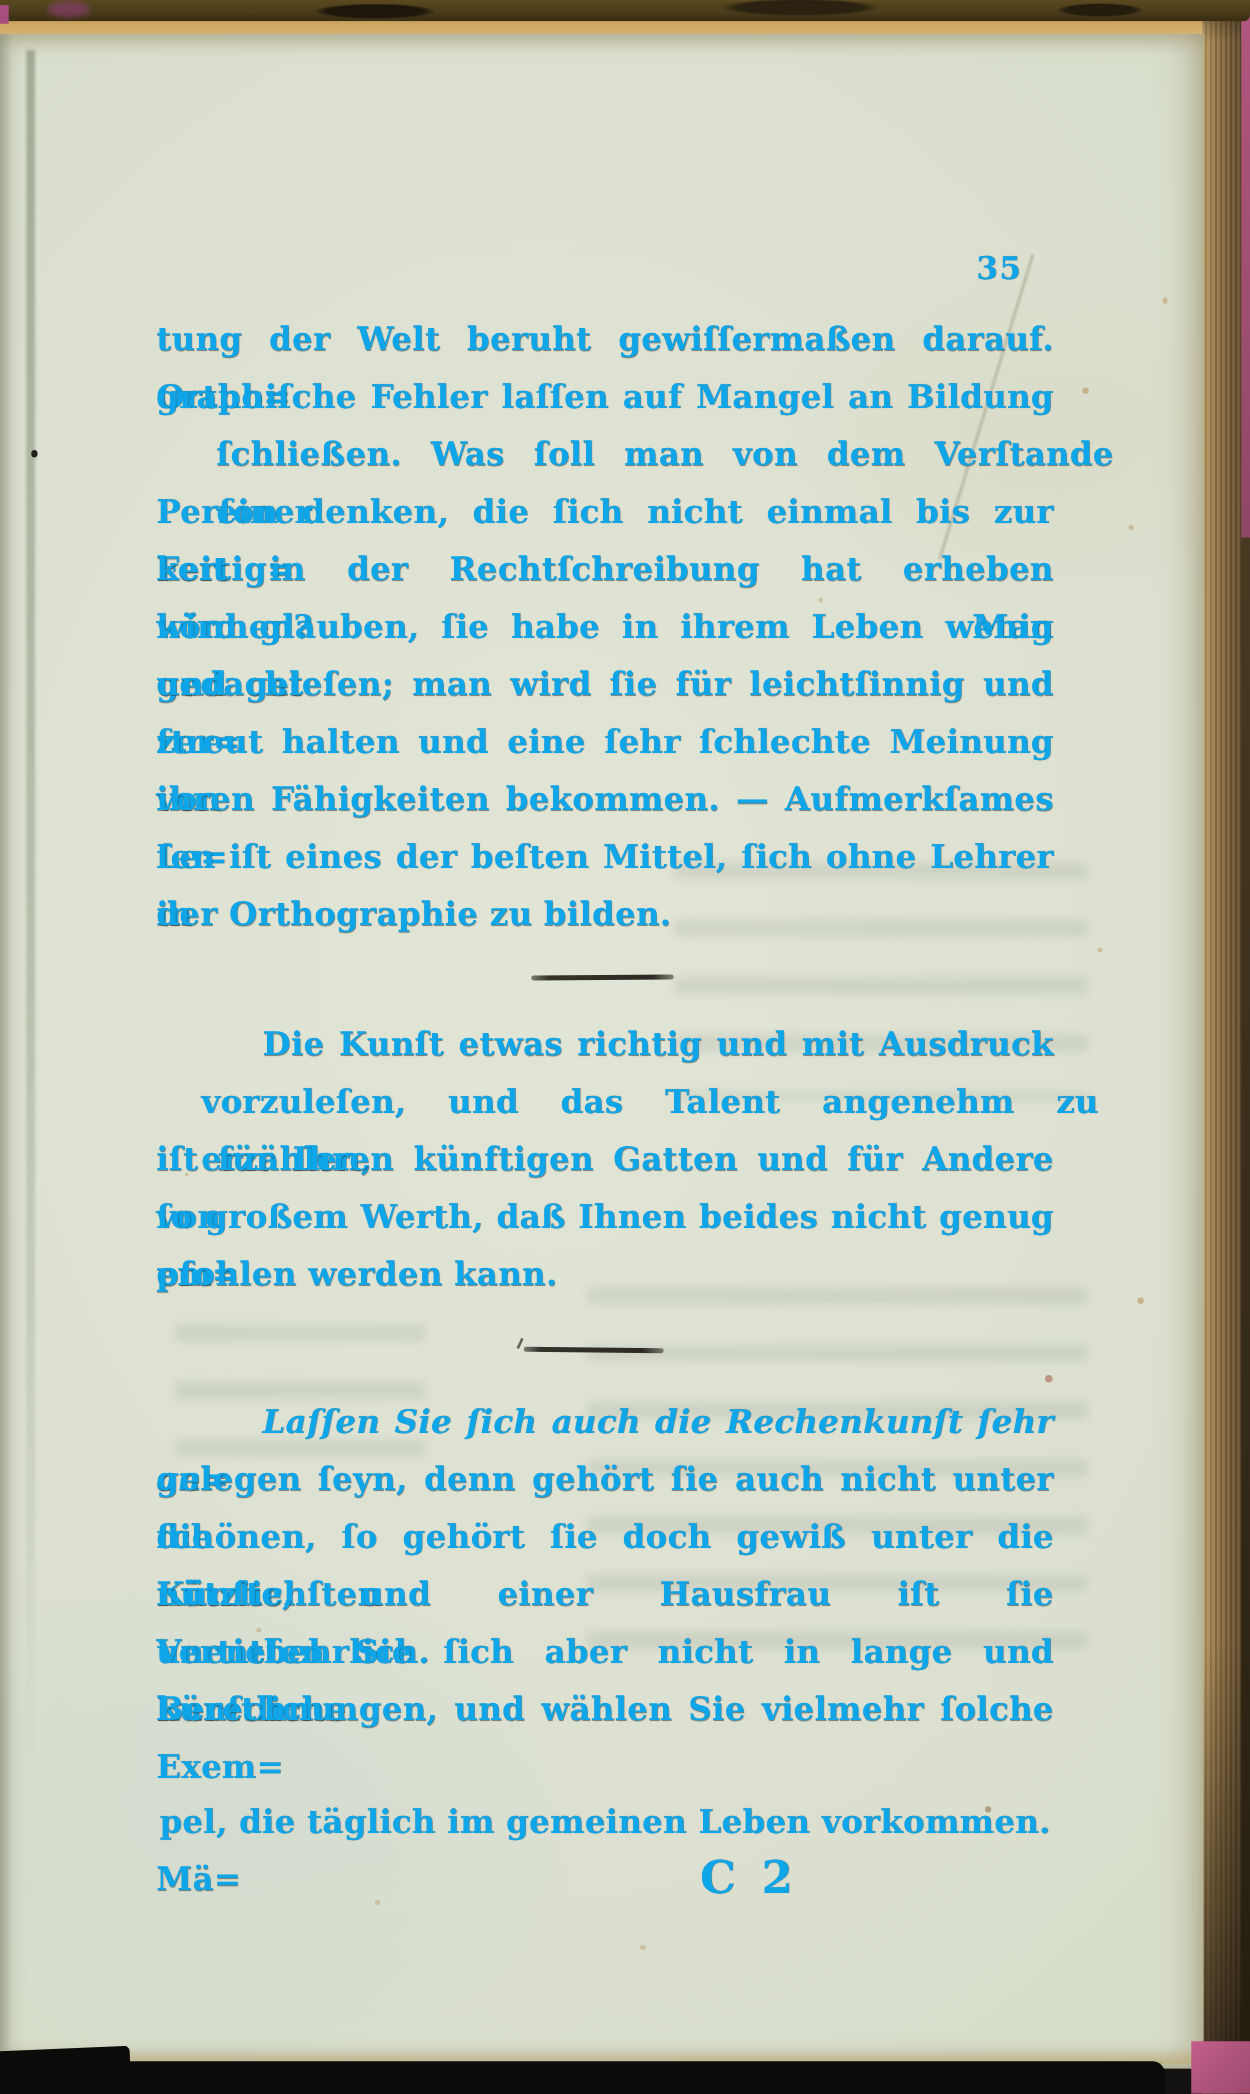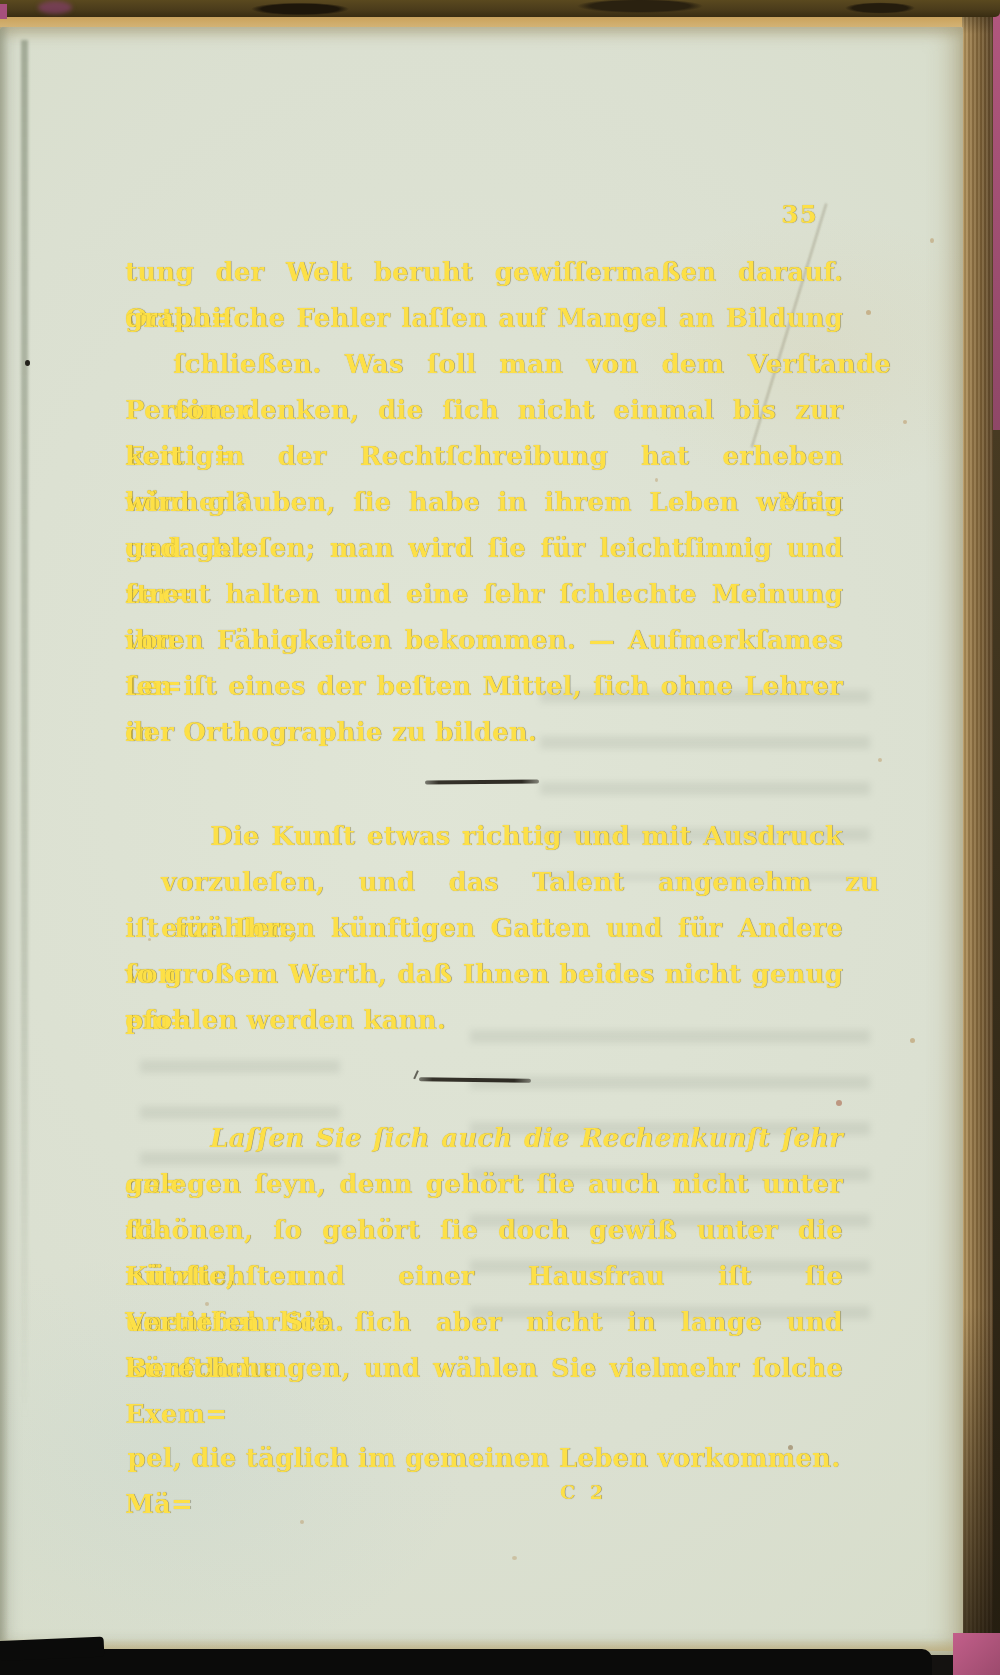--- a/index.html
+++ b/index.html
@@ -60,34 +60,34 @@
 
   .scratch{position:absolute;left:788px;top:198px;width:2px;height:255px;
     background:rgba(110,100,72,.35);transform:rotate(17deg);filter:blur(1px);}
 
   .foxing{position:absolute;border-radius:50%;filter:blur(.4px);}
 
   .ghost{position:absolute;opacity:.12;filter:blur(3.5px);
     background:repeating-linear-gradient(180deg,rgba(86,96,84,.9) 0 13px,rgba(0,0,0,0) 13px 46px);}
 
   
-  .ink{color:#fde047;text-shadow:.4px .4px .7px rgba(44,40,30,.55);}
+  .ink{color:#0ea5e9;text-shadow:.4px .4px .7px rgba(44,40,30,.55);}
   .page-number{position:absolute;left:781px;top:200px;font-size:25px;font-weight:700;letter-spacing:1px;}
   .tline{position:absolute;left:125px;width:718px;height:46px;line-height:46px;
     font-size:26px;font-weight:700;letter-spacing:.2px;
     text-align:justify;text-align-last:justify;white-space:normal;}
   .tline.noflush{text-align:center;text-align-last:left;}
   .tline.indent{text-indent:85px;}
   .divider{position:absolute;height:4px;background:linear-gradient(90deg,rgba(40,37,30,.55),#35322a 12%,#2e2b24 85%,rgba(40,37,30,.5));
     border-radius:2px;}
   .divider.d1{left:425px;top:780px;width:114px;transform:rotate(-.5deg);}
   .divider.d2{left:419px;top:1078px;width:112px;transform:rotate(.7deg);}
   .divider.d2::before{content:"";position:absolute;left:-4px;top:-7px;width:2px;height:9px;
     background:rgba(46,43,36,.7);transform:rotate(24deg);}
-  .signature{position:absolute;left:560px;top:1481px;font-size:19px;font-weight:700;letter-spacing:4px;}
+  .signature{position:absolute;left:560px;top:1481px;font-size:36px;font-weight:700;letter-spacing:4px;}
 </style>
 </head>
 <body>
 
 <div class="behind-tan"></div>
 <div class="fore-edge"></div>
 <div class="cover-right-magenta"></div>
 <div class="cover-right-dark"></div>
 
 <div class="page"></div>

